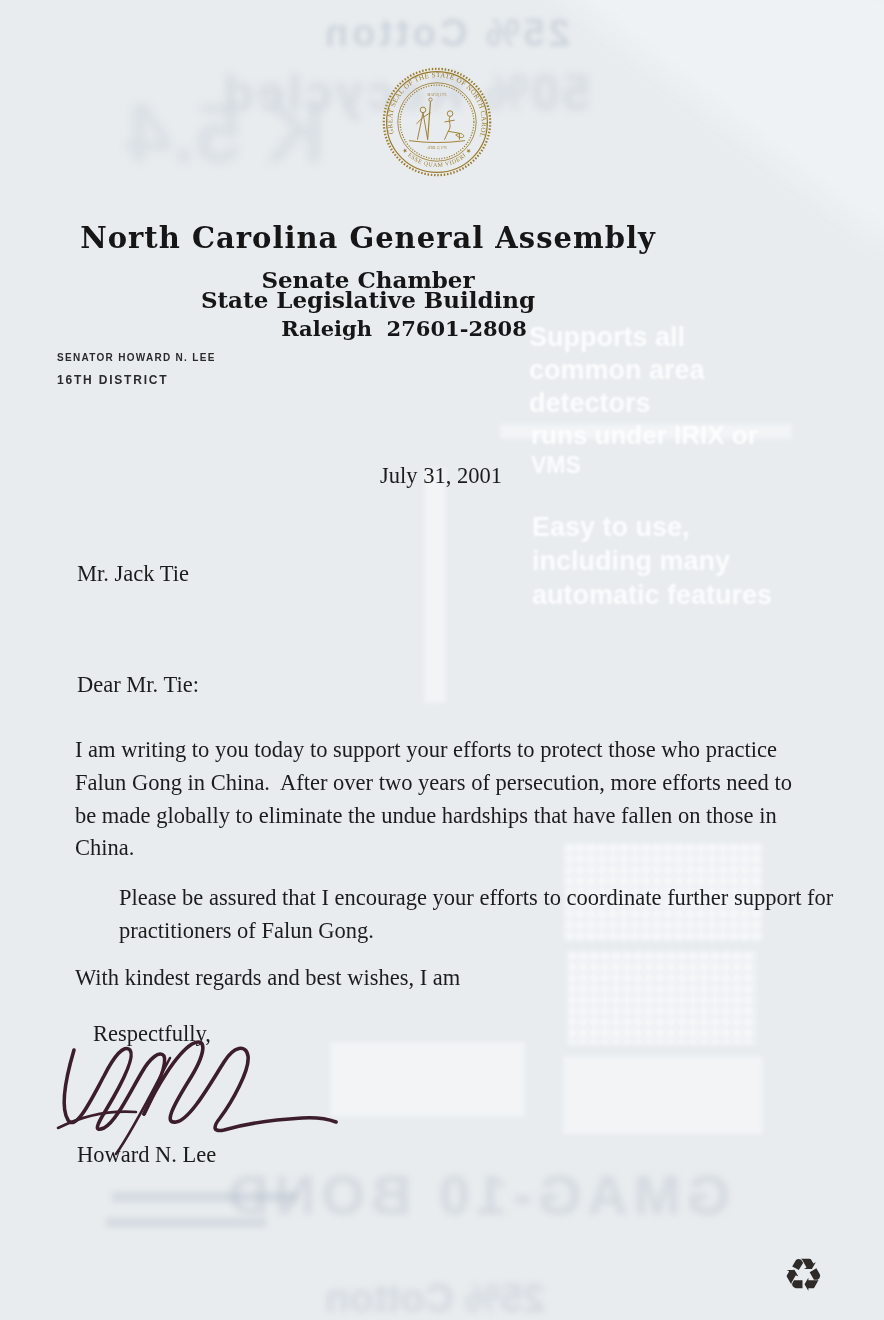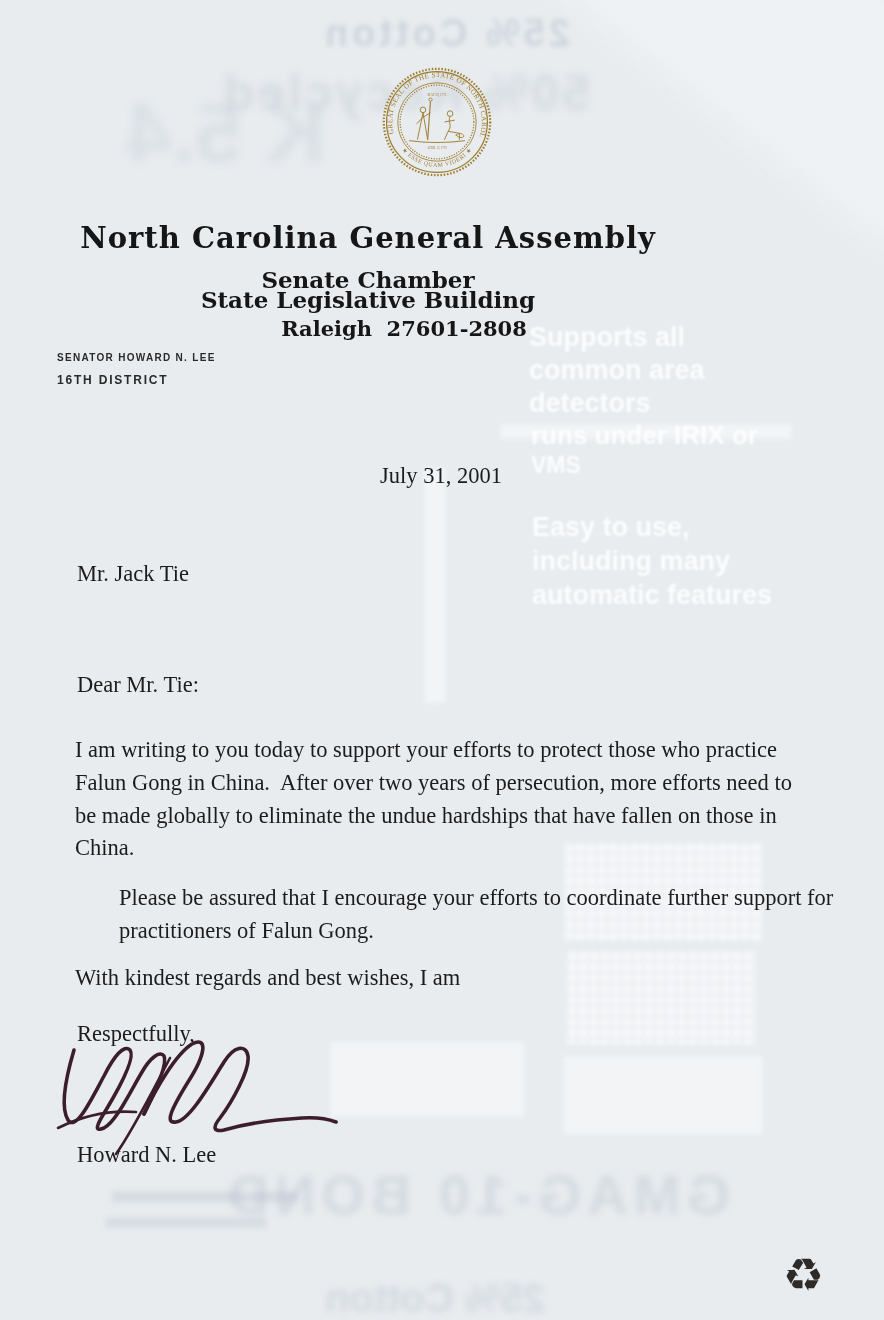--- a/index.html
+++ b/index.html
@@ -133,21 +133,21 @@
   <div class="abs body-text" style="left:77px;top:560px;">
     <div class="addr-line">Mr. Jack Tie</div>
   </div>
 
   <div class="abs body-text" style="left:77px;top:672px;">Dear Mr. Tie:</div>
 
   <div class="para body-text" style="top:734px;">I am writing to you today to support your efforts to protect those who practice Falun Gong in China.  After over two years of persecution, more efforts need to be made globally to eliminate the undue hardships that have fallen on those in China.</div>
   <div class="para body-text" style="top:882px;margin-left:44px;">Please be assured that I encourage your efforts to coordinate further support for practitioners of Falun Gong.</div>
   <div class="para body-text" style="top:962px;">With kindest regards and best wishes, I am</div>
 
-  <div class="abs body-text" style="left:77px;top:1021px;">Respectfully,</div>
+  <div class="abs body-text" style="left:93px;top:1021px;">Respectfully,</div>
 
   <svg id="sig-svg" width="300" height="125" viewBox="0 0 300 125">
     <g fill="none" stroke="#3c1d2b" stroke-linecap="round" stroke-linejoin="round">
       <path stroke-width="3.6" d="M22,18 C14,45 8,75 16,88 C24,100 40,66 52,44 C62,24 72,12 78,18 C84,26 66,58 54,78 C44,94 42,100 52,96 C64,90 78,60 90,40 C98,26 108,18 112,24 C116,32 102,62 92,82"></path>
       <path stroke-width="3.6" d="M92,82 C104,56 124,22 140,12 C156,4 154,22 136,50 C120,76 112,92 124,90 C138,88 158,52 172,30 C182,14 194,12 196,24 C198,38 180,70 168,86 C160,96 162,100 172,98 C186,94 216,88 250,86 C266,85 276,87 284,90"></path>
       <path stroke-width="2.6" d="M118,26 C100,60 80,100 64,122"></path>
       <path stroke-width="2.6" d="M6,96 C30,84 58,78 84,80"></path>
     </g>
   </svg>
 

